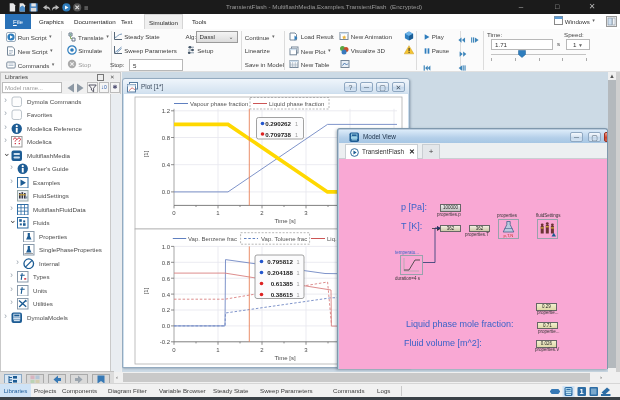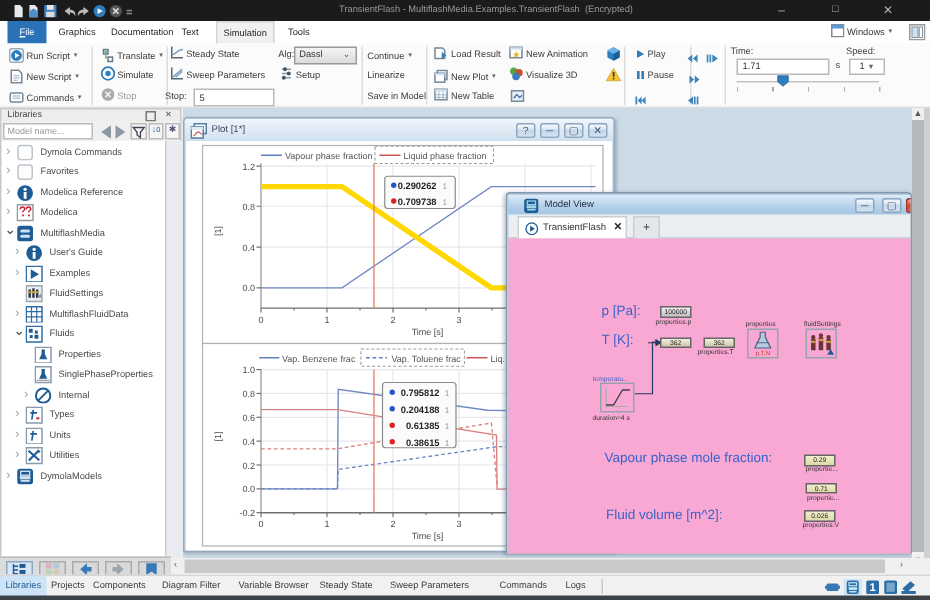--- a/index.html
+++ b/index.html
@@ -629,23 +629,23 @@
       <svg width="21" height="18" viewBox="0 0 21 18">
           <path d="M3 2v13h15" stroke="#aaa" stroke-width="0.8" fill="none"></path>
           <path d="M3 14 8 14 14 4h5" stroke="#444" stroke-width="0.9" fill="none"></path>
         </svg>
     </div>
     <div class="ab mvs" style="left:56px;top:116.5px">duration=4 s</div>
     <svg class="ab" style="left:84px;top:67px" width="18" height="40" viewBox="0 0 18 40">
         <path d="M0 36.5h12V2h2" fill="none" stroke="#26386e" stroke-width="0.8"></path>
         <path d="M14 0.2 17.6 2 14 3.8z" fill="#26386e"></path>
       </svg>
-    <div class="ab mvb" style="left:64px;top:141px">Vapour phase mole fraction:</div>
     <div class="ab vbox vboy" style="left:197px;top:144px">0.29</div>
     <div class="ab mvs" style="left:198px;top:150.5px">propertie...</div>
+    <div class="ab mvb" style="left:67px;top:160px">Liquid phase mole fraction:</div>
     <div class="ab vbox vboy" style="left:198px;top:162.5px">0.71</div>
     <div class="ab mvs" style="left:199px;top:169.5px">propertie...</div>
     <div class="ab mvb" style="left:65px;top:178.5px">Fluid volume [m^2]:</div>
     <div class="ab vbox vboy" style="left:197px;top:181px">0.026</div>
     <div class="ab mvs" style="left:196px;top:187.5px">properties.V</div>
   </div>
 </div>
 <style>
 .mvb{font-size:9px;color:#3a62c8;white-space:nowrap}
 .mvs{font-size:4.5px;color:#333;white-space:nowrap}

